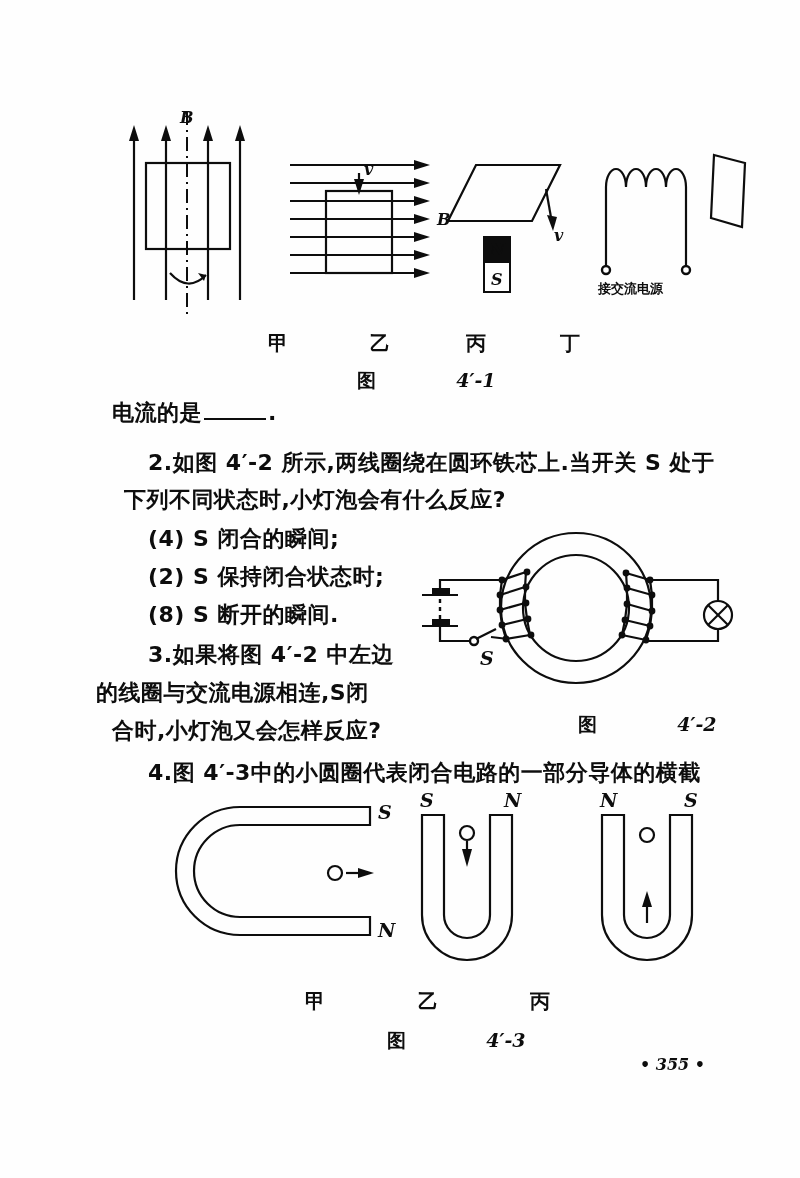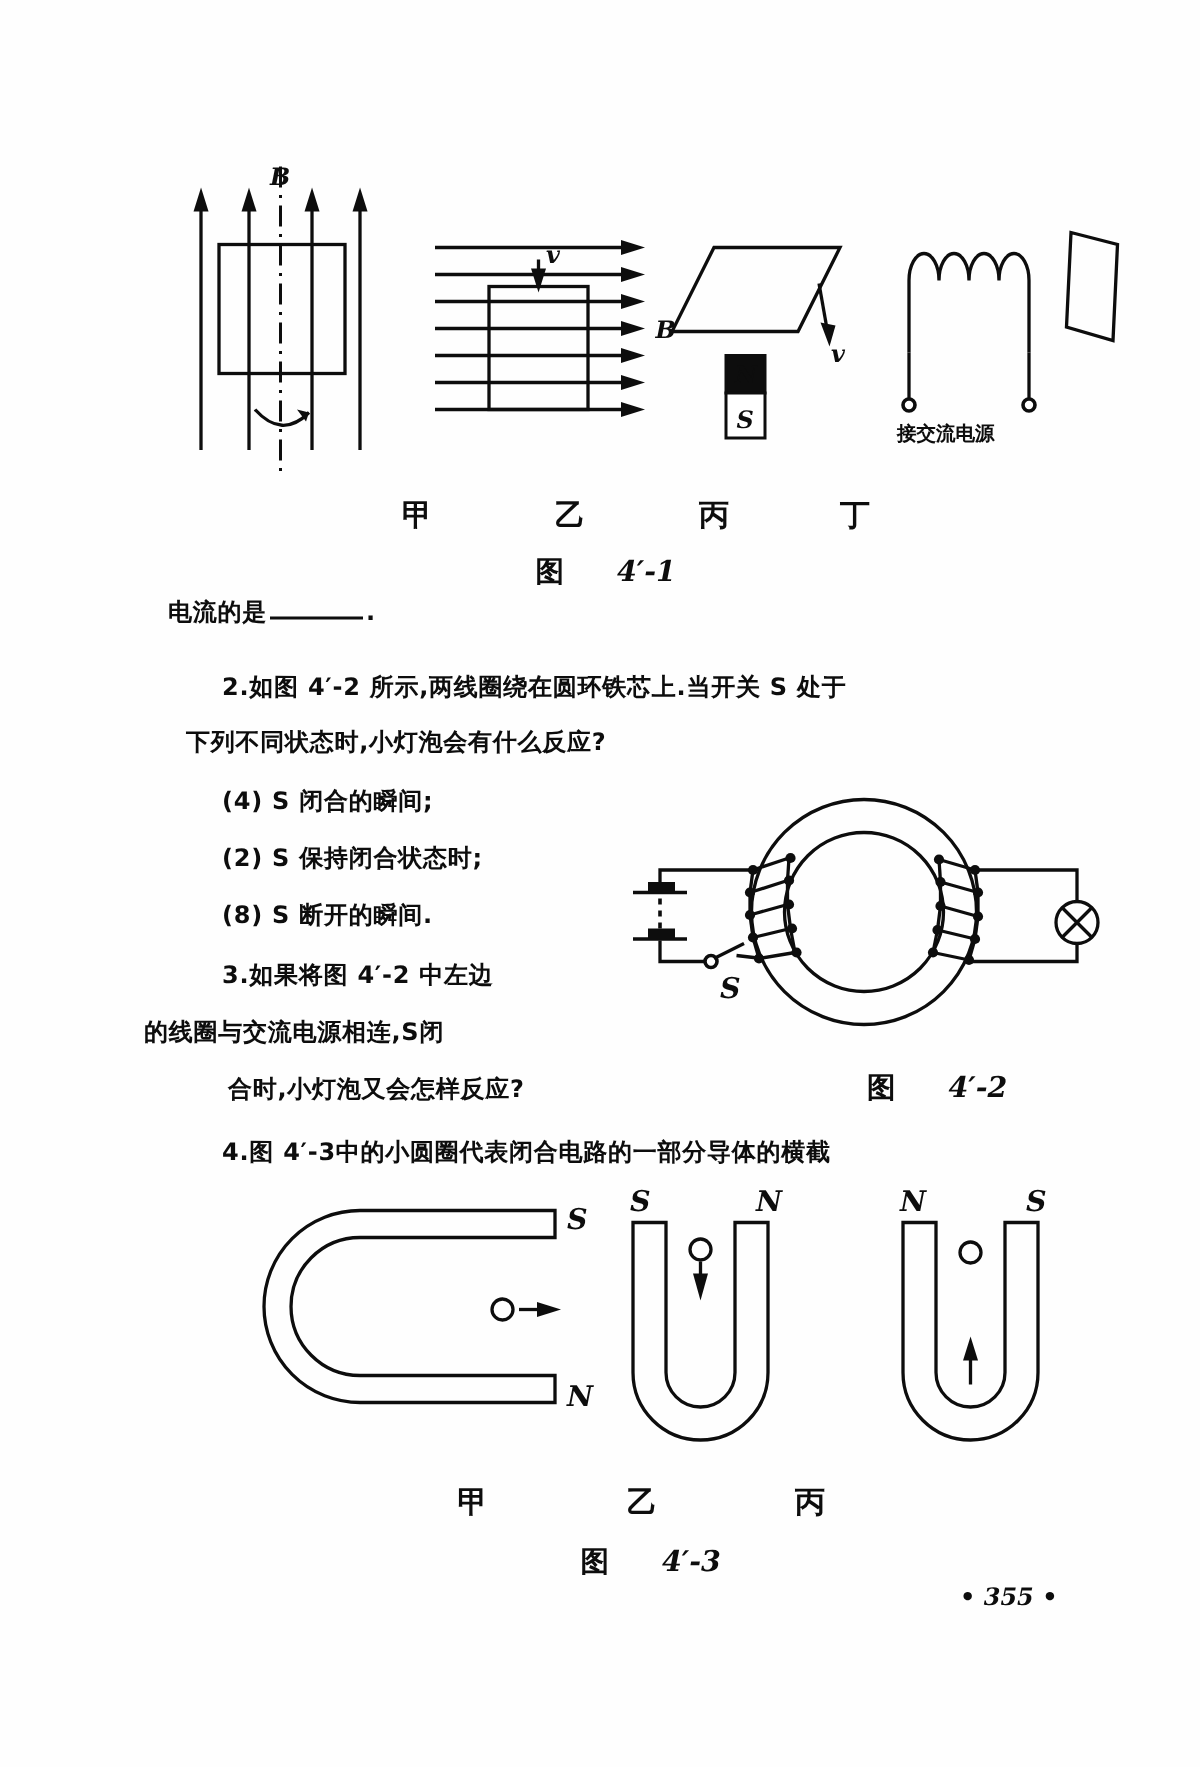--- a/index.html
+++ b/index.html
@@ -19,21 +19,21 @@
     position: absolute;
     left: 0; top: 0;
     width: 800px; height: 1178px;
     background: #fefefe;
   }
 
   
   .body-text {
     position: absolute;
     font-family: "DejaVu Sans", sans-serif;
-    font-size: 16px;
+    font-size: 22px;
     font-weight: 700;
     letter-spacing: 0.5px;
     white-space: nowrap;
     color: #0d0d0d;
   }
   .fig-caption {
     position: absolute;
     font-size: 19px;
     font-weight: 700;
     white-space: nowrap;
@@ -57,20 +57,21 @@
     display: inline-block;
     border-bottom: 2px solid #0d0d0d;
     width: 62px;
     vertical-align: baseline;
     margin: 0 2px;
   }
   .sym {
     font-family: "DejaVu Serif", serif;
     font-style: italic;
     font-weight: 700;
+    margin-left: 45px;
   }
 
   
   .fig {
     position: absolute;
   }
   svg { display: block; overflow: visible; }
   .stroke {
     fill: none;
     stroke: #0d0d0d;
@@ -209,21 +210,21 @@
 
   <div class="body-text" style="left:148px; top:448px;">2.如图 4′-2 所示,两线圈绕在圆环铁芯上.当开关 S 处于</div>
   <div class="body-text" style="left:124px; top:485px;">下列不同状态时,小灯泡会有什么反应?</div>
 
   <div class="body-text" style="left:148px; top:524px;">(4) S 闭合的瞬间;</div>
   <div class="body-text" style="left:148px; top:562px;">(2) S 保持闭合状态时;</div>
   <div class="body-text" style="left:148px; top:600px;">(8) S 断开的瞬间.</div>
 
   <div class="body-text" style="left:148px; top:640px;">3.如果将图 4′-2 中左边</div>
   <div class="body-text" style="left:96px; top:678px;">的线圈与交流电源相连,S闭</div>
-  <div class="body-text" style="left:112px; top:716px;margin-left:40px;">合时,小灯泡又会怎样反应?</div>
+  <div class="body-text" style="left:112px; top:716px;">合时,小灯泡又会怎样反应?</div>
 
   <div class="body-text" style="left:148px; top:758px;text-align:center;">4.图 4′-3中的小圆圈代表闭合电路的一部分导体的横截</div>
 
   <div class="fig" style="left:428px; top:525px;">
     <svg width="320" height="190" viewBox="0 0 320 190">
 
       <circle cx="148" cy="83" r="75" class="stroke" stroke-width="3"></circle>
       <circle cx="148" cy="83" r="53" class="stroke" stroke-width="3"></circle>
 
       <g class="stroke" stroke-width="2.2">

